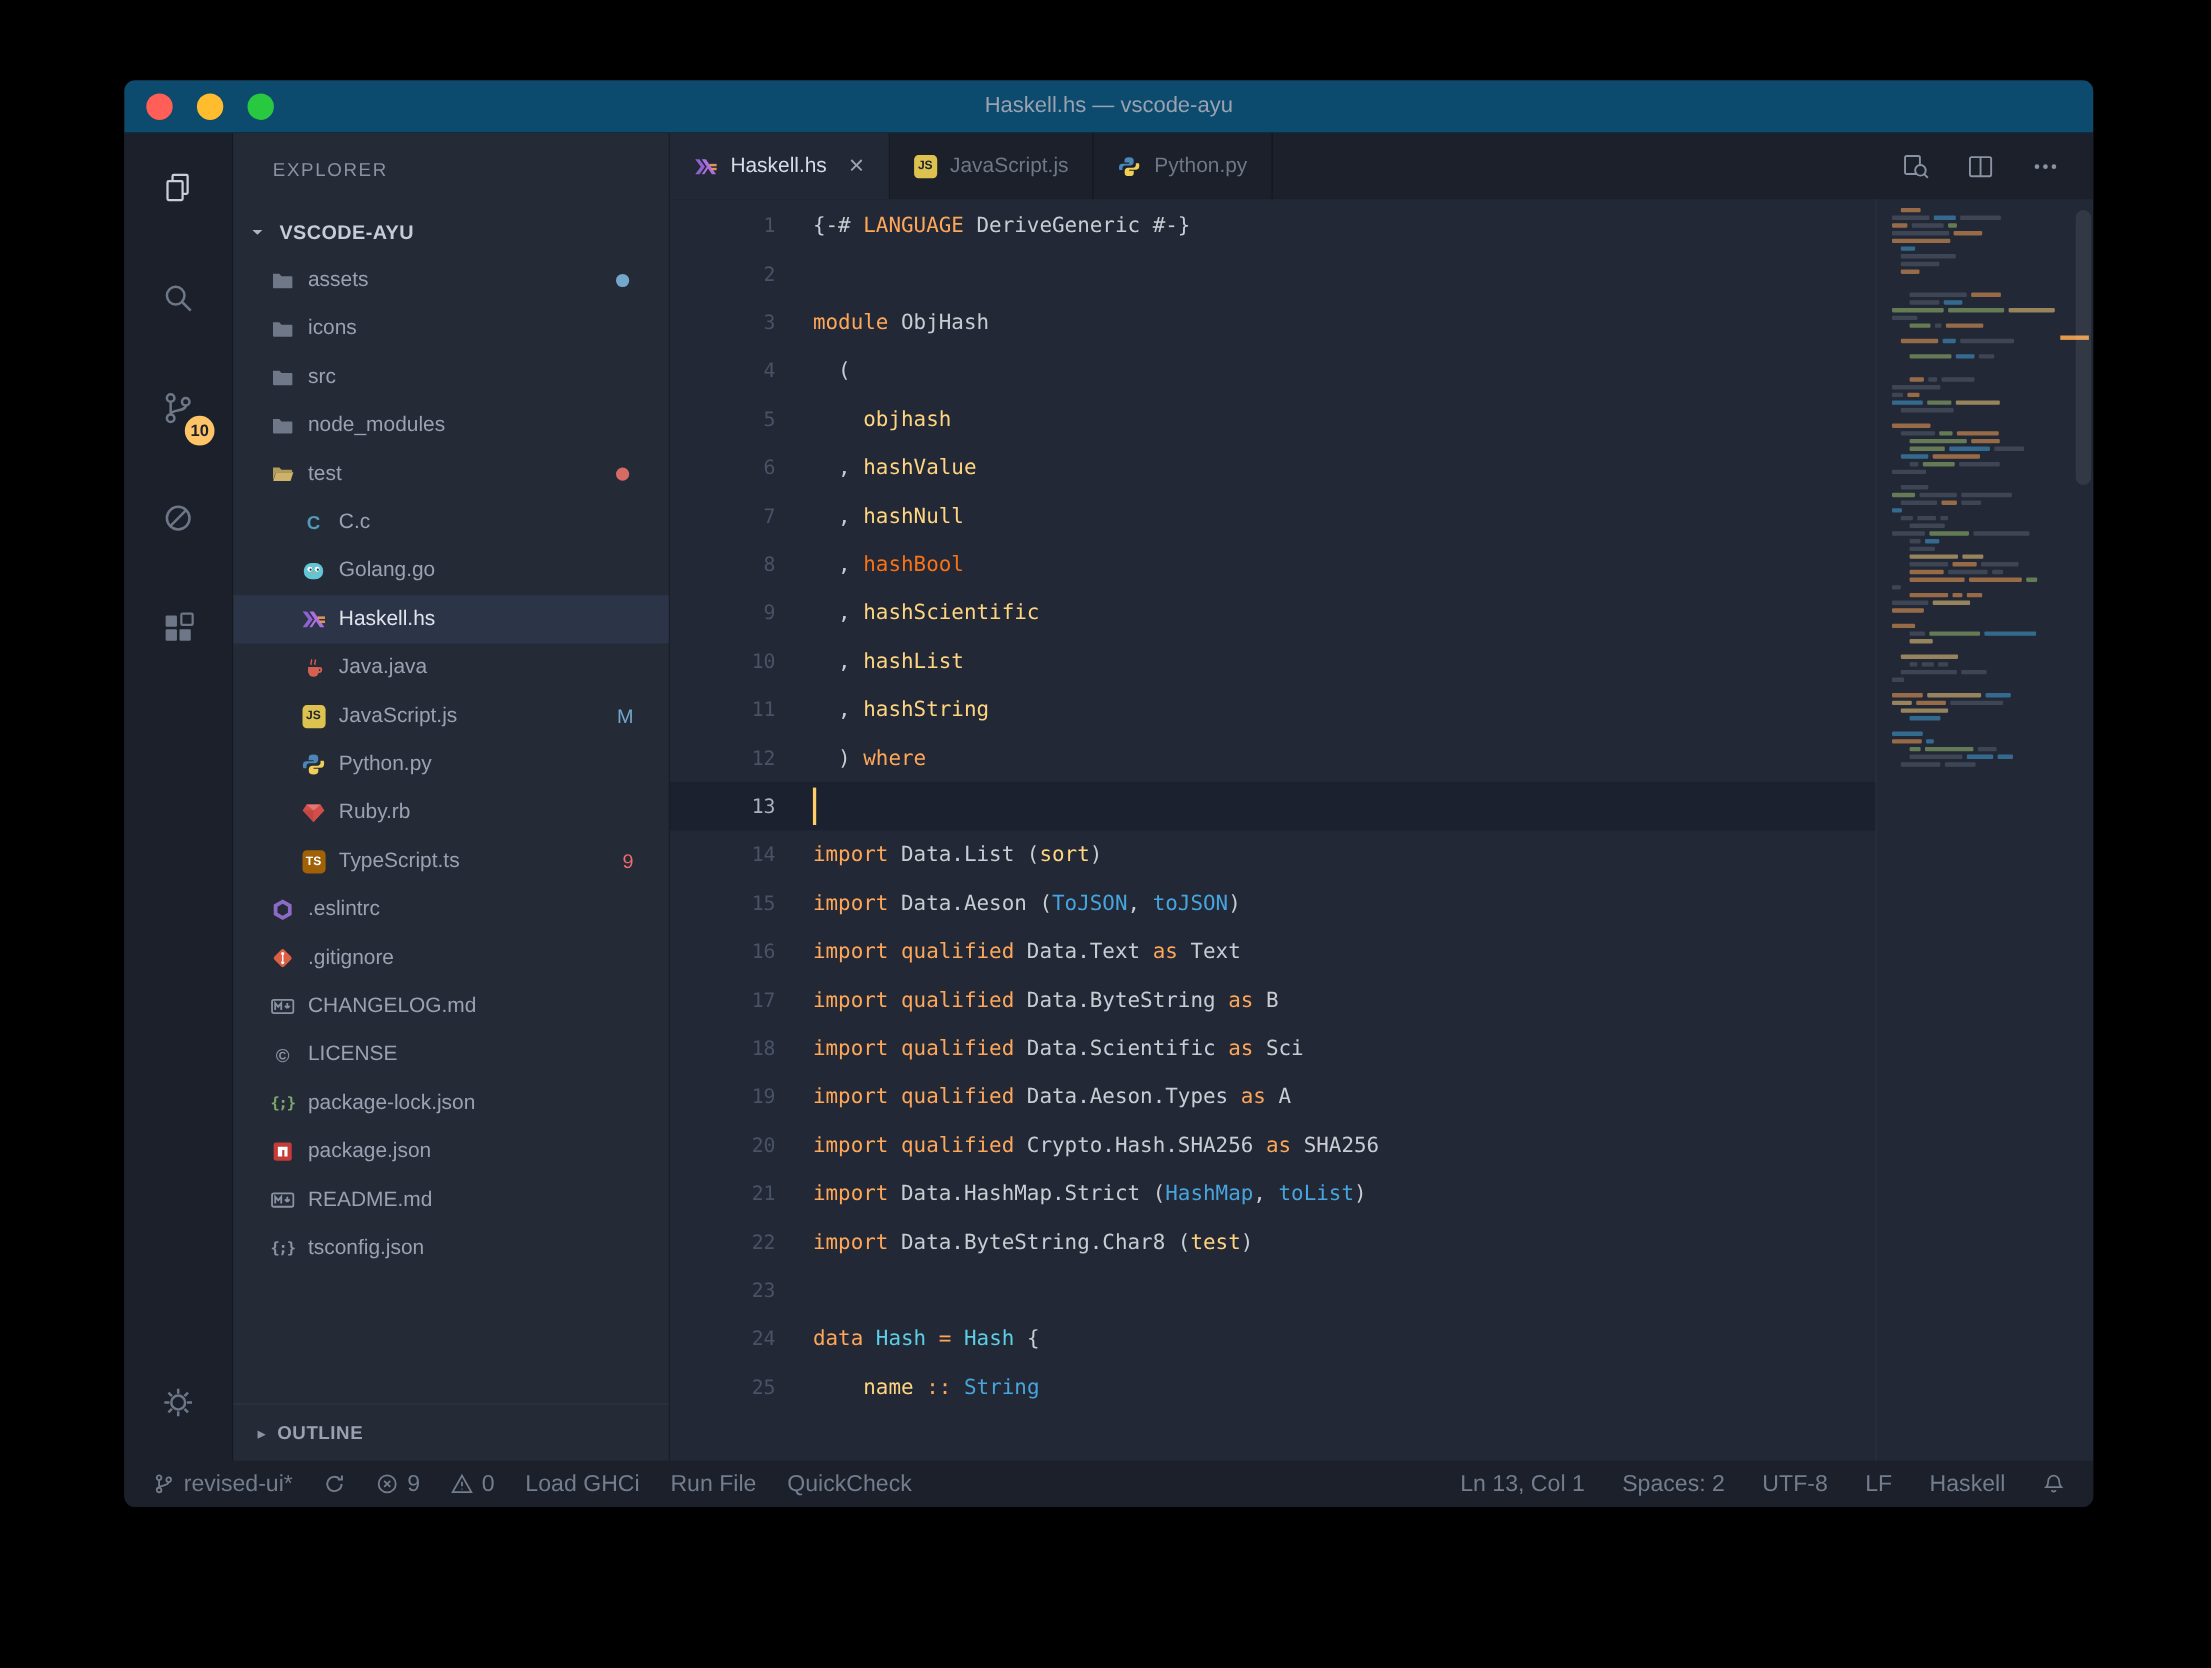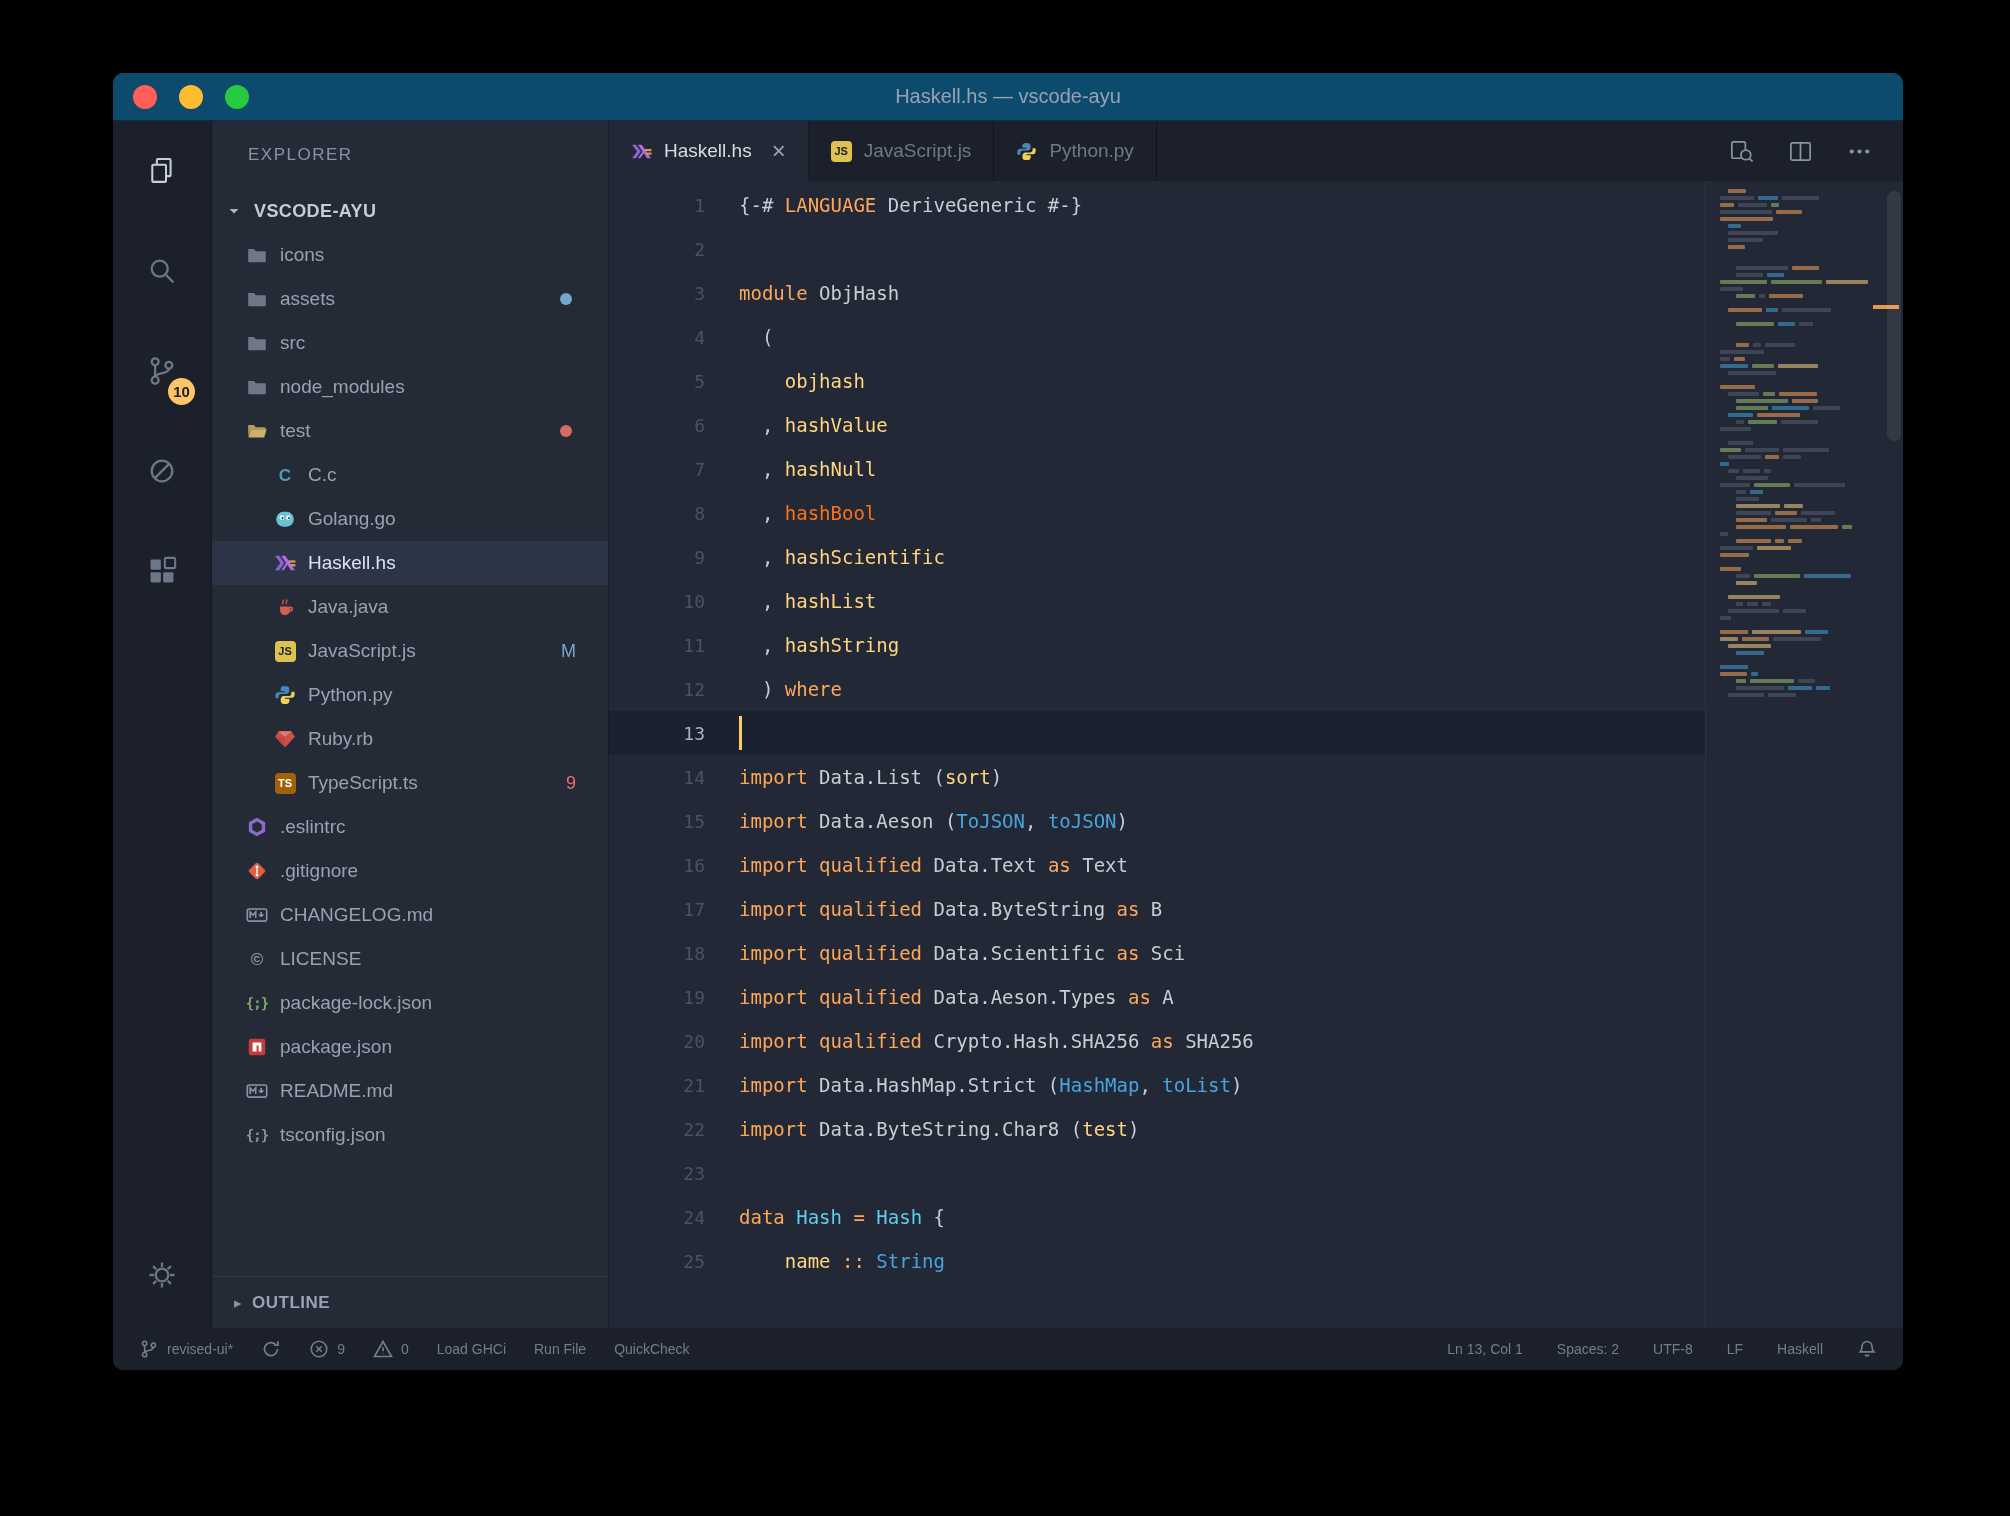--- a/index.html
+++ b/index.html
@@ -77,21 +77,21 @@
   .minimap{position:absolute;top:0;right:18px;width:180px;bottom:0;padding:8px 10px 0 14px;
     border-left:1px solid rgba(255,255,255,.05)}
   .mm-row{height:4px;margin-bottom:3px;display:flex;gap:4px}
   .mm-seg{height:4px;border-radius:1px;flex:0 0 auto}
   .ov-cursor{position:absolute;top:124px;right:4px;width:26px;height:4px;background:#e39a4e}
   .vscroll{position:absolute;right:2px;top:10px;width:14px;height:250px;
     background:rgba(255,255,255,.08);border-radius:7px;cursor:pointer}
 
   
   .statusbar{height:42px;background:#1b202a;display:flex;align-items:center;flex:0 0 auto;
-    padding:0 26px;font-size:14px;color:#737d8e}
+    padding:0 26px;font-size:21px;color:#737d8e}
   .sb-left{display:flex;align-items:center;gap:28px}
   .sb-right{margin-left:auto;display:flex;align-items:center;gap:34px}
   .sb-item{display:flex;align-items:center;gap:8px;cursor:pointer;white-space:nowrap}
   .sb-item .icon{width:20px;height:20px}
 
   .icon{display:inline-flex;align-items:center;justify-content:center}
   .icon svg{width:100%;height:100%}
   .sq{width:21px;height:21px;border-radius:4px;display:flex;align-items:center;justify-content:center;
     font-size:11px;font-weight:700;font-family:"Liberation Sans",sans-serif}
   .ltr{font-weight:700;font-size:17px;line-height:1}
@@ -181,30 +181,30 @@
               </svg>
             </span>
             <span class="lbl">VSCODE-AYU</span>
           </div>
           <div class="row" style="padding-left: 34px;">
             <span class="icon">
               <svg viewBox="0 0 20 20">
                 <path d="M2 4.5h5.2l1.8 2h8.2a.8.8 0 0 1 .8.8v8.4a.8.8 0 0 1-.8.8H2.8a.8.8 0 0 1-.8-.8z" fill="#6e7888"></path>
               </svg>
             </span>
-            <span class="lbl">icons</span>
-          </div>
-          <div class="row" style="padding-left: 34px;">
-            <span class="icon">
-              <svg viewBox="0 0 20 20">
-                <path d="M2 4.5h5.2l1.8 2h8.2a.8.8 0 0 1 .8.8v8.4a.8.8 0 0 1-.8.8H2.8a.8.8 0 0 1-.8-.8z" fill="#6e7888"></path>
-              </svg>
-            </span>
             <span class="lbl">assets</span>
             <span class="dot" style="background: rgb(115, 167, 204);"></span>
+          </div>
+          <div class="row" style="padding-left: 34px;">
+            <span class="icon">
+              <svg viewBox="0 0 20 20">
+                <path d="M2 4.5h5.2l1.8 2h8.2a.8.8 0 0 1 .8.8v8.4a.8.8 0 0 1-.8.8H2.8a.8.8 0 0 1-.8-.8z" fill="#6e7888"></path>
+              </svg>
+            </span>
+            <span class="lbl">icons</span>
           </div>
           <div class="row" style="padding-left: 34px;">
             <span class="icon">
               <svg viewBox="0 0 20 20">
                 <path d="M2 4.5h5.2l1.8 2h8.2a.8.8 0 0 1 .8.8v8.4a.8.8 0 0 1-.8.8H2.8a.8.8 0 0 1-.8-.8z" fill="#6e7888"></path>
               </svg>
             </span>
             <span class="lbl">src</span>
           </div>
           <div class="row" style="padding-left: 34px;">

